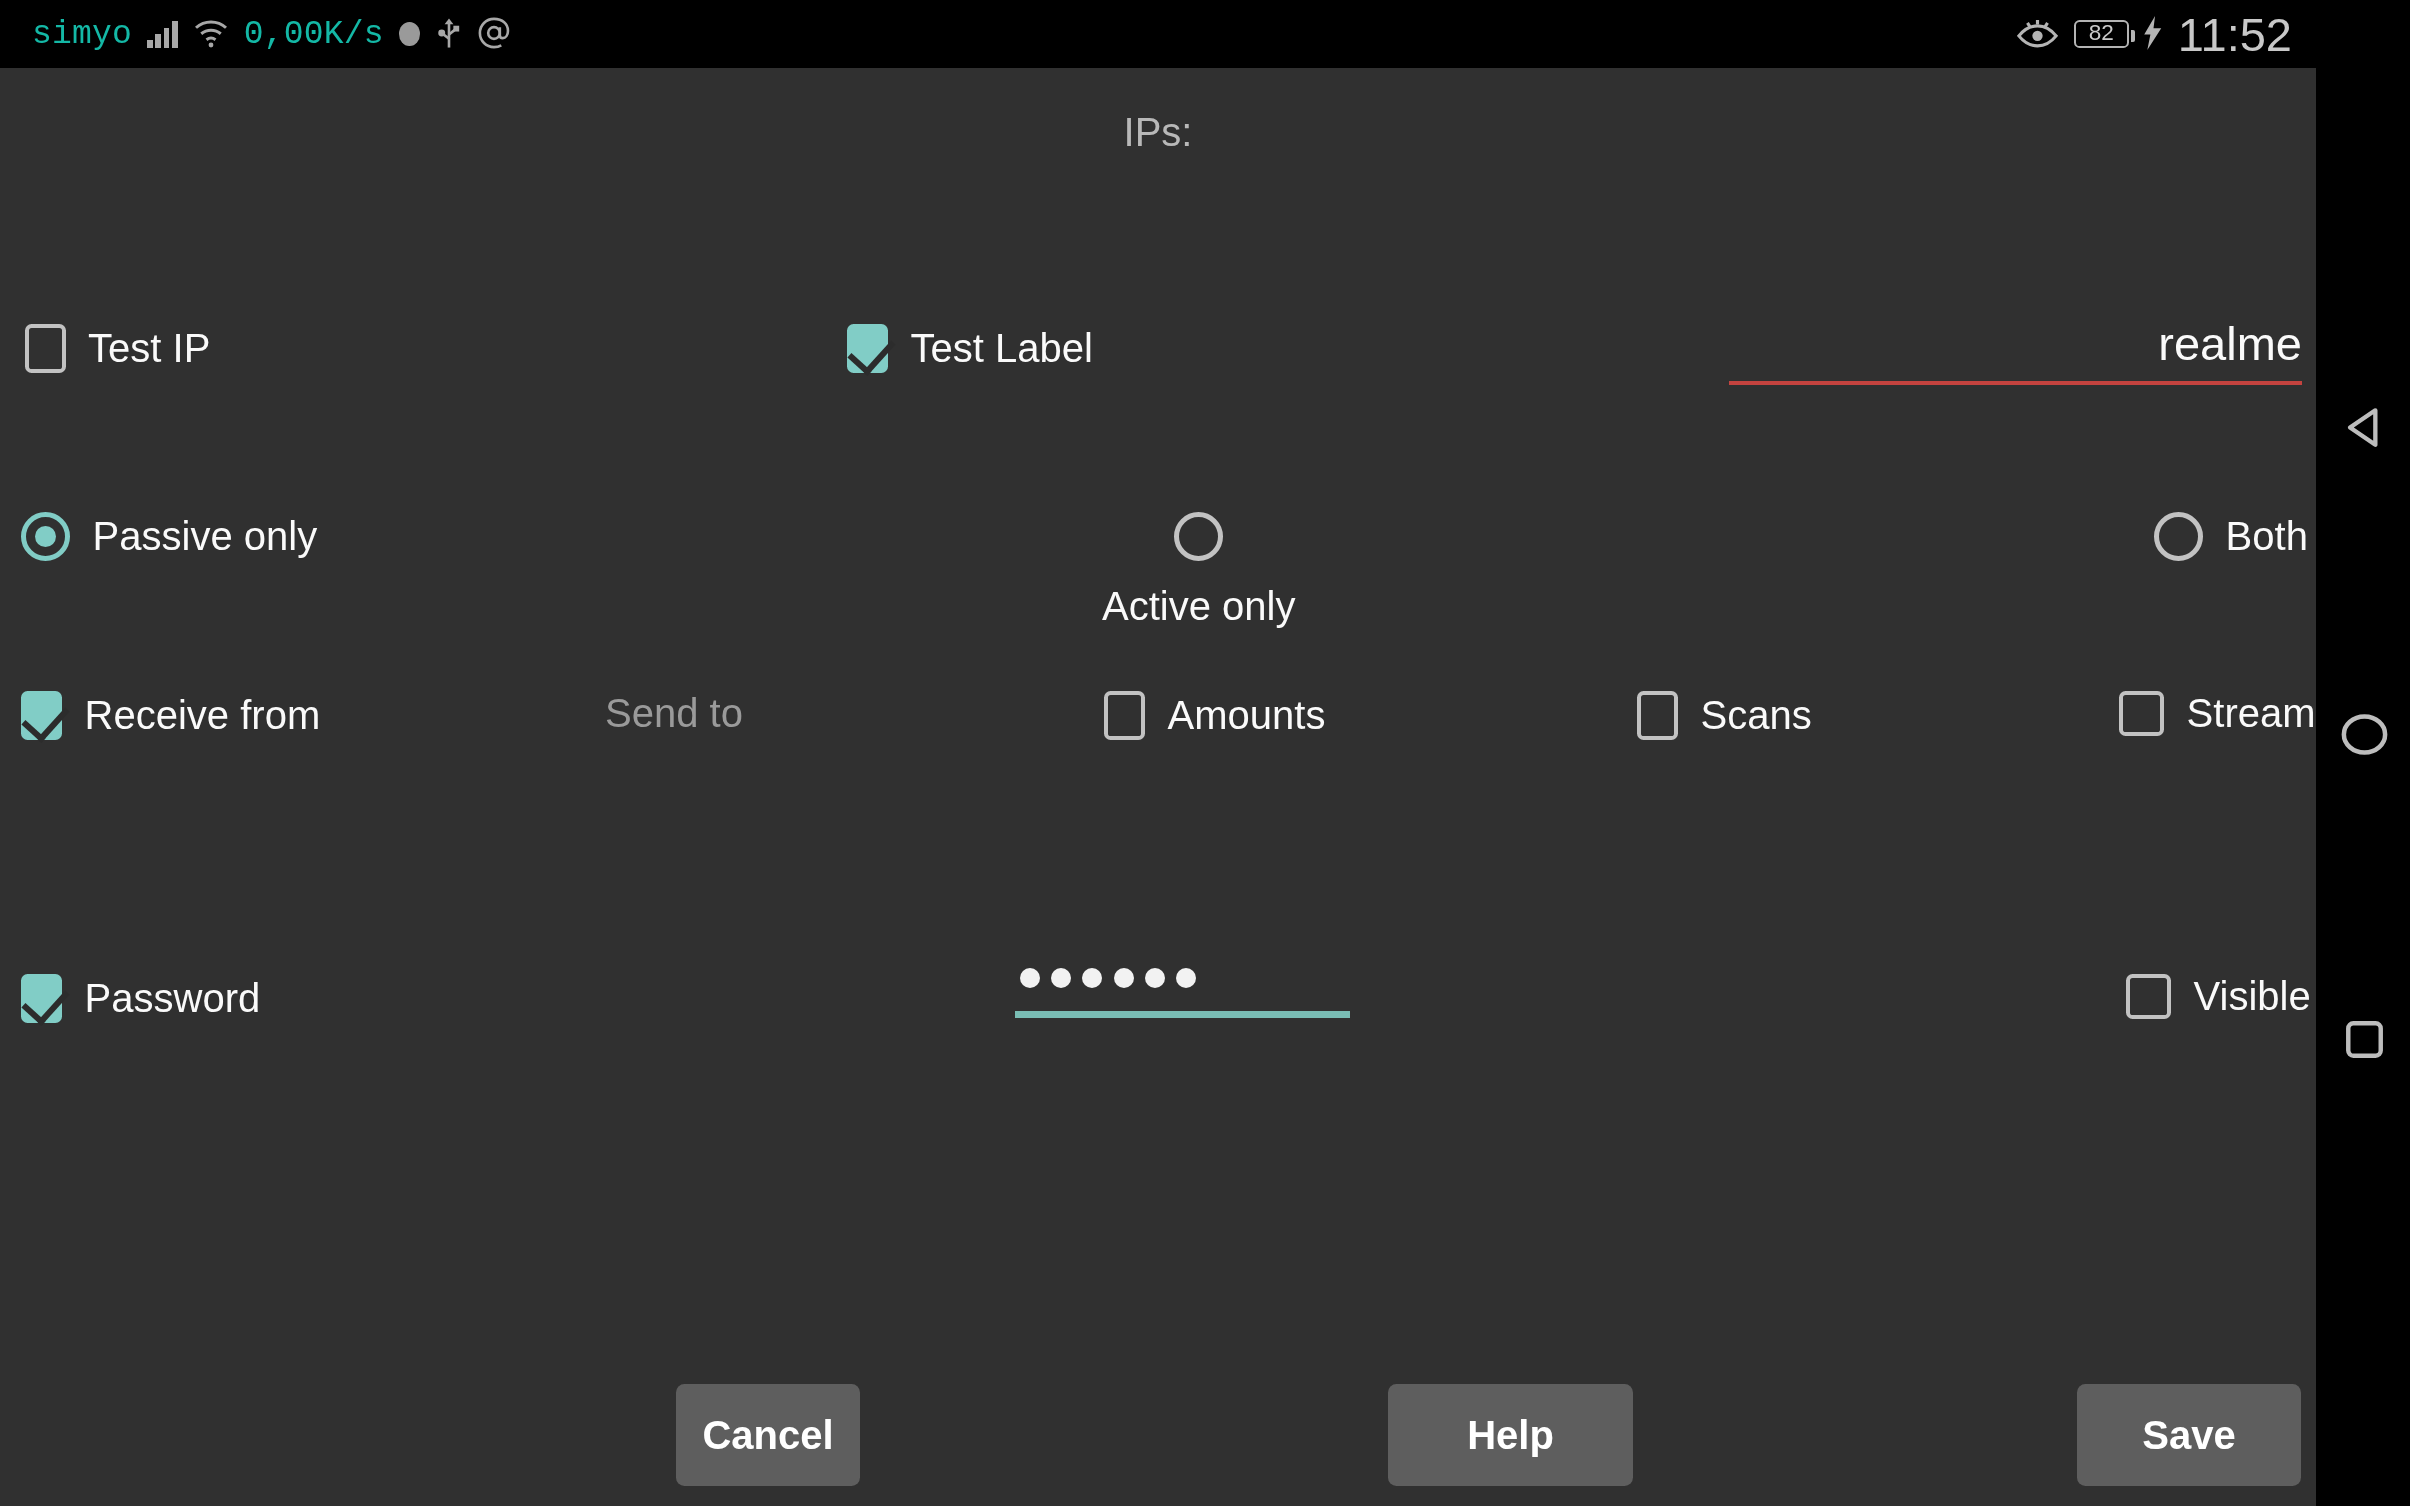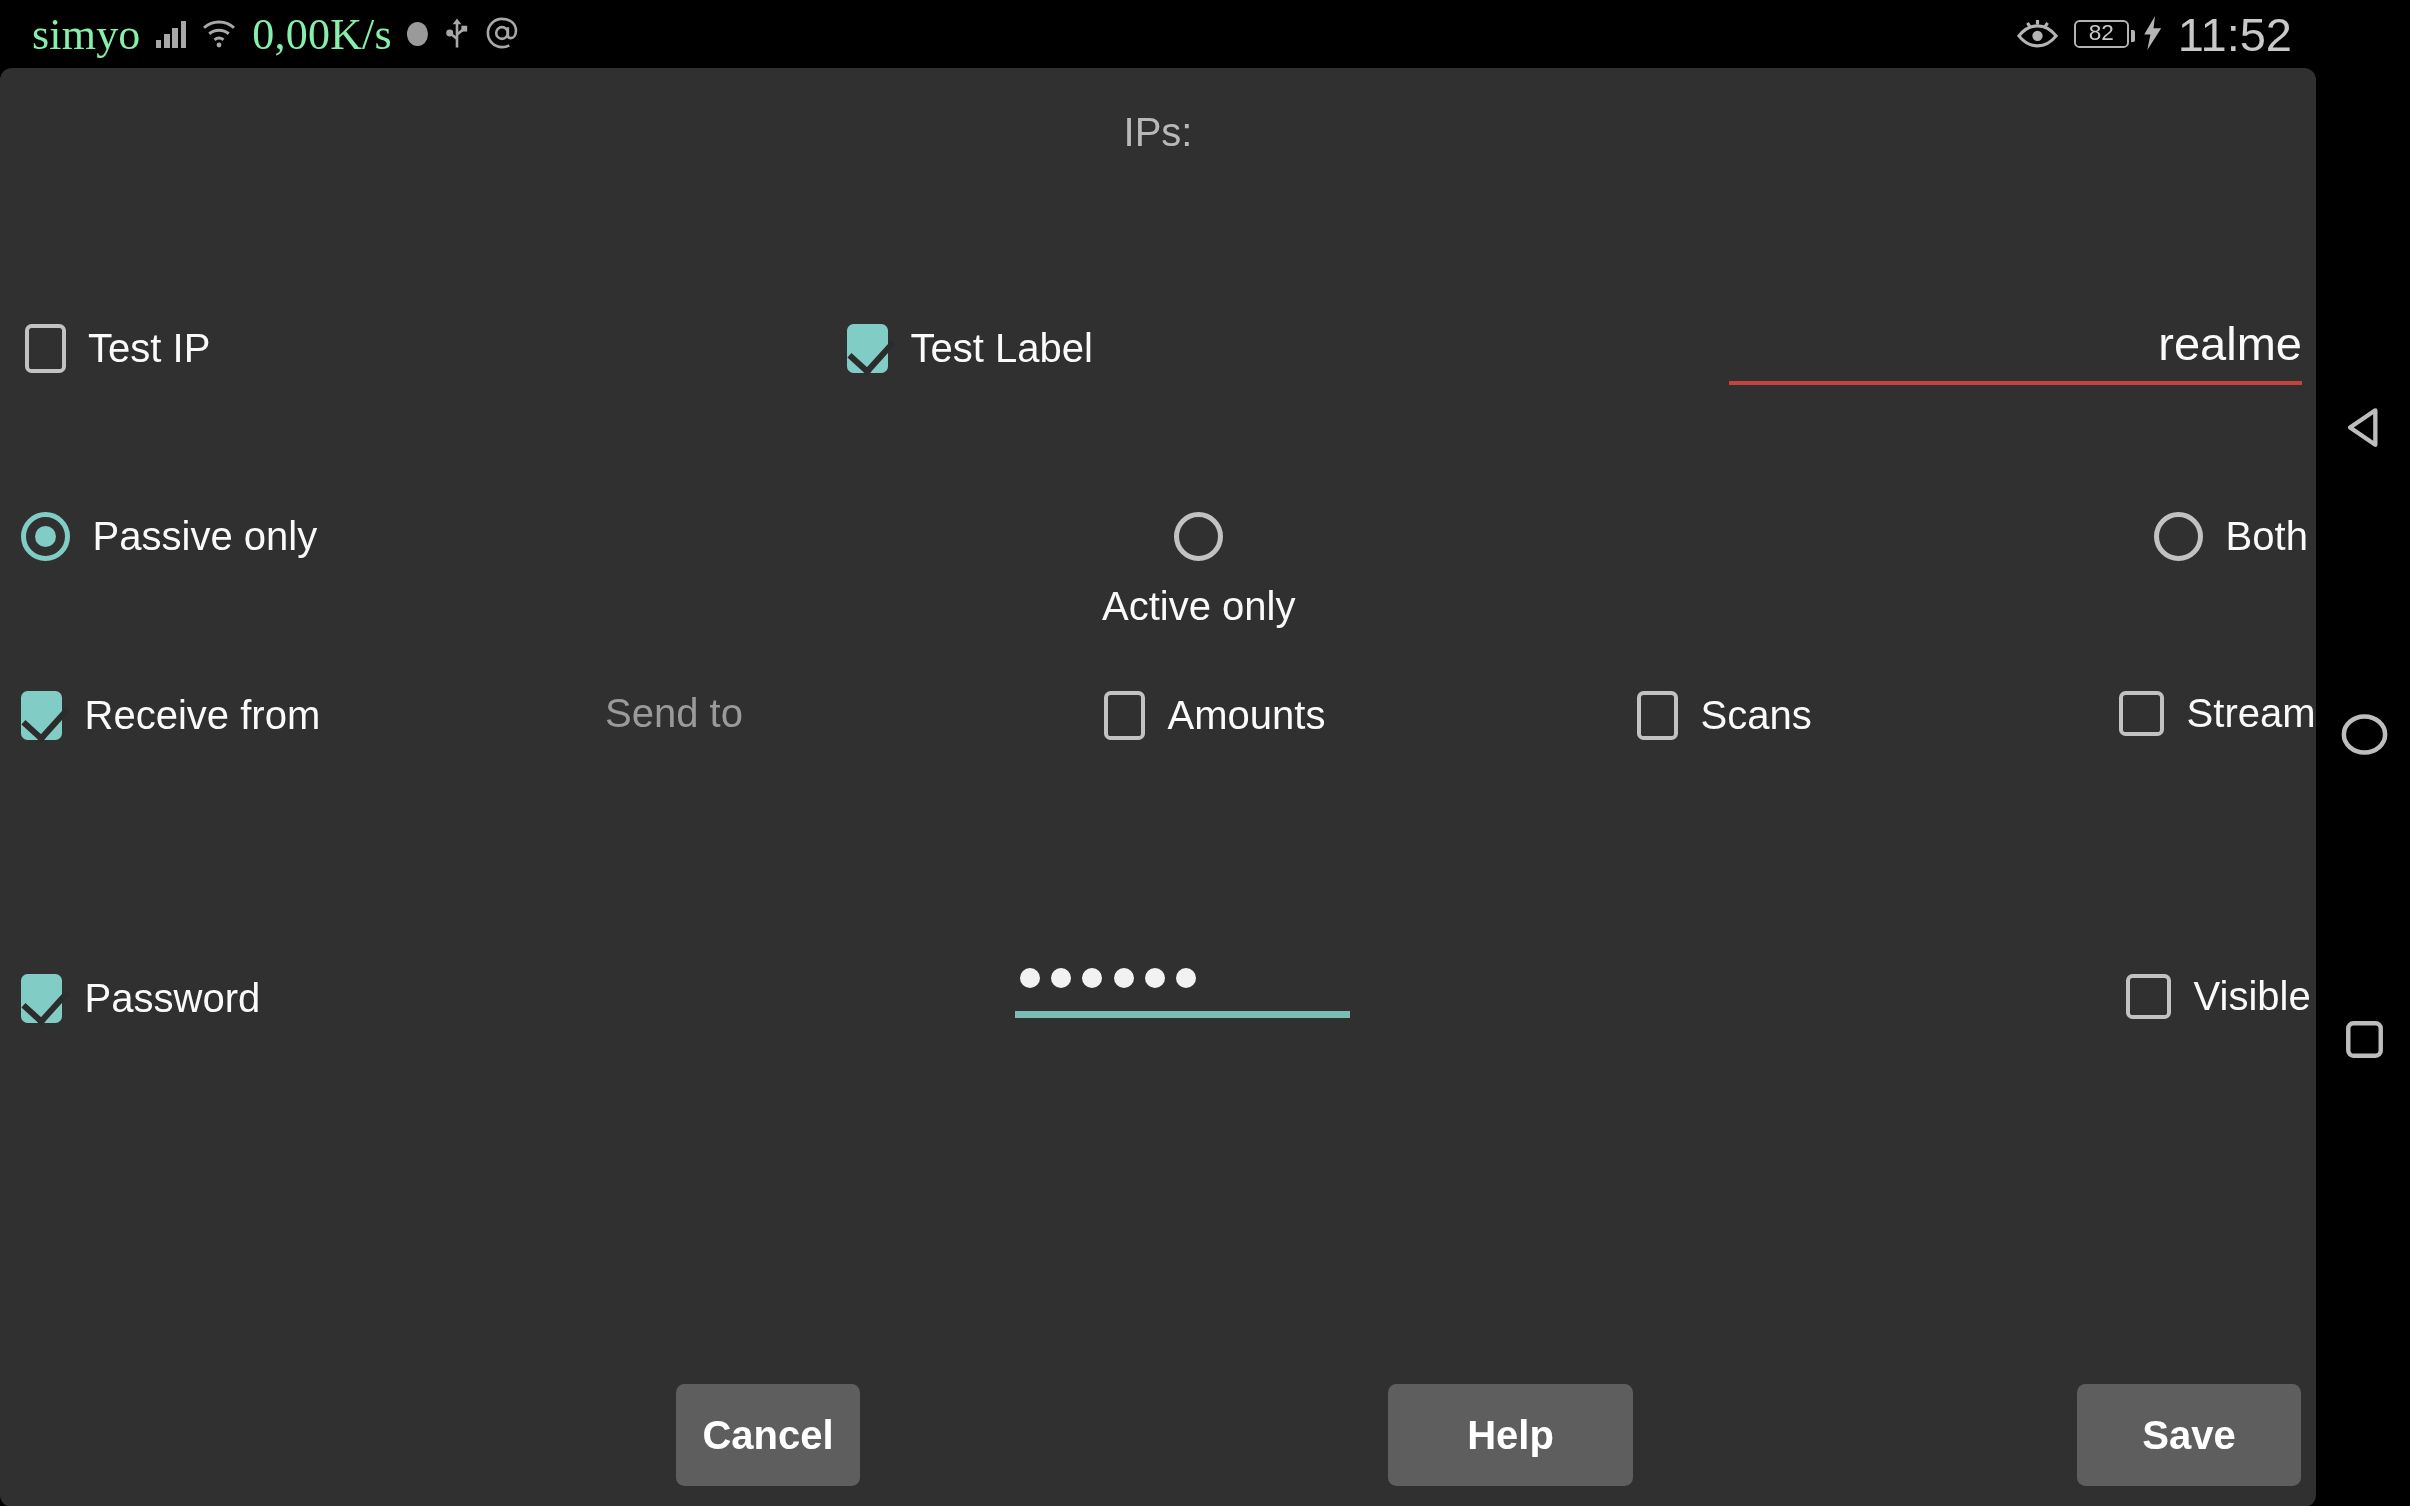--- a/index.html
+++ b/index.html
@@ -18,22 +18,22 @@
   
   #status-bar {
     position: absolute; left: 0; top: 0;
     width: 2411px; height: 68px;
     background: #000;
     display: flex; align-items: center;
   }
   .sb-left { display: flex; align-items: center; gap: 15px; padding-left: 32px; }
   .sb-right { display: flex; align-items: center; gap: 15px; margin-left: auto; padding-right: 119px; }
   .sb-text {
-    color: #86efac; font-size: 44px; letter-spacing: 0.2px;
-    font-family: Liberation Serif, serif;
+    color: #14b8a6; font-size: 33px; letter-spacing: 0.2px;
+    font-family: Liberation Mono, monospace;
   }
   .sb-time { color: #c8c8c8; font-size: 47px; }
 
   .ico-signal { display: flex; align-items: flex-end; gap: 2.8px; height: 28px; }
   .ico-signal i { width: 5.6px; background: #a8a8a8; display: block; }
   .ico-signal i:nth-child(1) { height: 8.5px; }
   .ico-signal i:nth-child(2) { height: 14px; }
   .ico-signal i:nth-child(3) { height: 20px; }
   .ico-signal i:nth-child(4) { height: 27px; }
 
@@ -49,21 +49,20 @@
     content: ""; position: absolute; right: -8.5px; top: 7.5px;
     width: 4.7px; height: 12.2px; background: #b4b4b4; border-radius: 0 1.9px 1.9px 0;
   }
 
   
   #app {
     position: absolute; left: 0; top: 68px;
     width: 2316px; height: 1439px;
     background: #303030;
     overflow: hidden;
-    border-radius: 12px;
   }
 
   #ips-label {
     position: absolute; left: 0; top: 42px; width: 2316px;
     text-align: center;
     color: #b8b8b8; font-size: 40px;
   }
 
   .row { position: absolute; left: 0; width: 2316px; }
 

